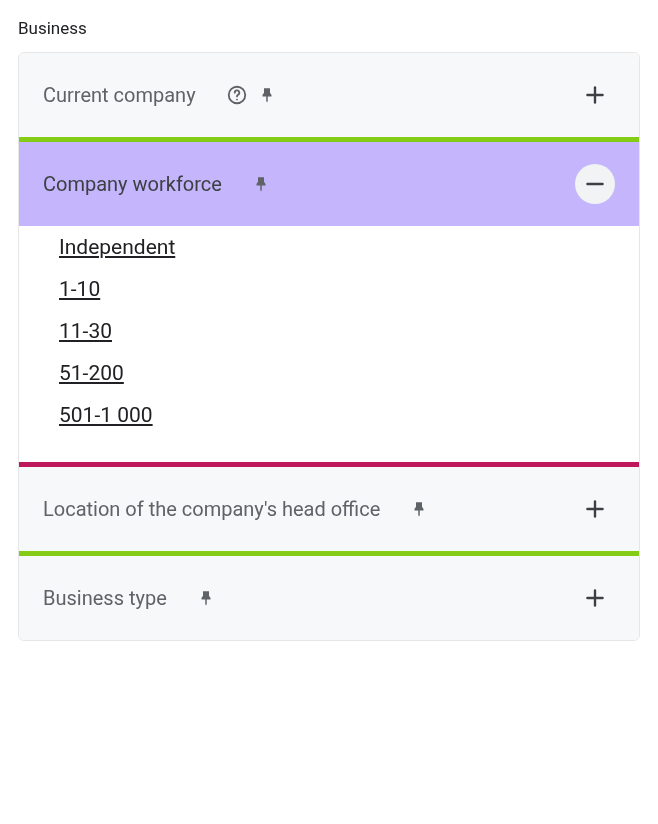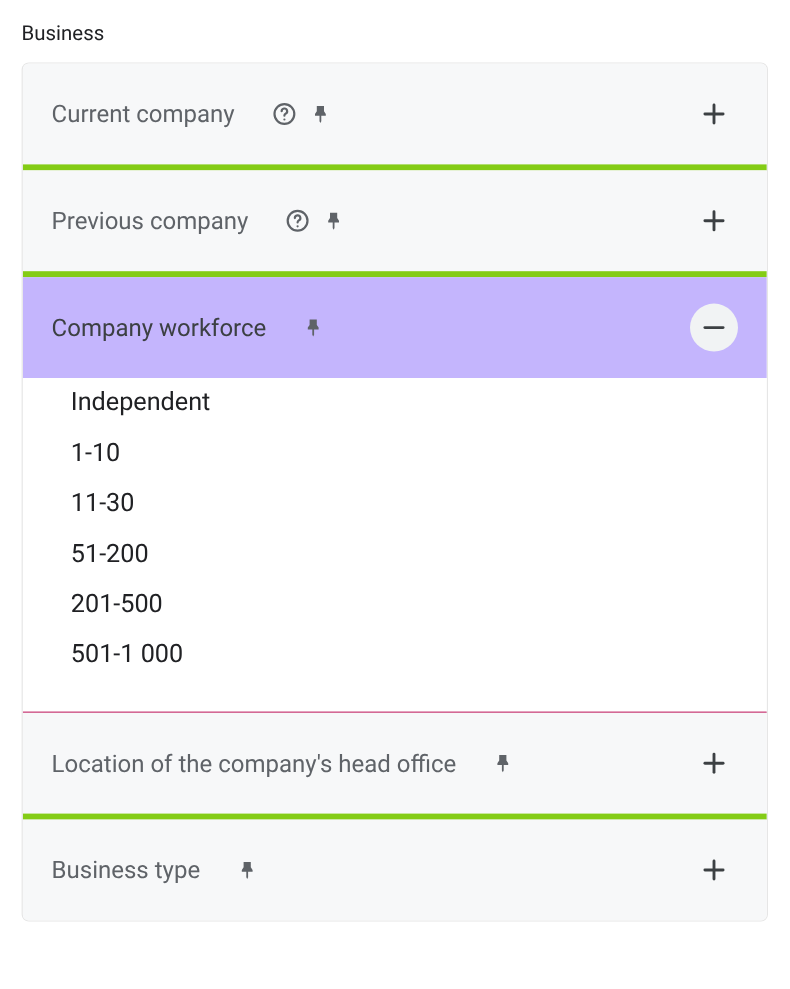--- a/index.html
+++ b/index.html
@@ -61,22 +61,23 @@
       cursor: pointer;
       border-radius: 50%;
       flex-shrink: 0;
     }
     .toggle-btn.minus { background: #f1f3f4; }
     .plus-svg, .minus-svg { display: block; }
     .help-icon, .pin-icon { display: flex; align-items: center; justify-content: center; }
     .expanded-section {
       background: #fff;
       padding: 0 0 26px 0;
-      border-bottom: 1px solid #be185d;
+      border-bottom: 5px solid #be185d;
       box-shadow: 0 2px 2px rgba(0,0,0,0.04);
+      text-decoration: underline;
     }
     .options-list {
       padding: 0 30px 0 40px;
     }
     .option-item {
       font-size: 21px;
       color: #202124;
       padding: 9px 0;
       cursor: pointer;
       font-weight: 400;
@@ -107,44 +108,20 @@
     </div>
     <div class="spacer"></div>
     <button class="toggle-btn">
       <svg class="plus-svg" width="26" height="26" viewBox="0 0 24 24" stroke="#3c4043" stroke-width="2.2" stroke-linecap="round">
           <line x1="12" y1="5" x2="12" y2="19"></line>
           <line x1="5" y1="12" x2="19" y2="12"></line>
         </svg>
     </button>
   </div>
 
-  <div class="filter-row">
-    <span class="filter-label">Previous company</span>
-    <div class="icon-group">
-      <span class="help-icon">
-        <svg width="22" height="22" viewBox="0 0 24 24" fill="none" stroke="#5f6368" stroke-width="2">
-            <circle cx="12" cy="12" r="9"></circle>
-            <path d="M9.5 9.5a2.5 2.5 0 1 1 3.5 2.3c-.8.4-1 1-1 1.7" stroke-linecap="round"></path>
-            <circle cx="12" cy="17" r="1" fill="#5f6368" stroke="none"></circle>
-          </svg>
-      </span>
-      <span class="pin-icon">
-        <svg width="18" height="18" viewBox="0 0 24 24" fill="#5f6368">
-            <path d="M16 3v6l2 3v2h-5v6l-1 2-1-2v-6H6v-2l2-3V3h8z"></path>
-          </svg>
-      </span>
-    </div>
-    <div class="spacer"></div>
-    <button class="toggle-btn">
-      <svg class="plus-svg" width="26" height="26" viewBox="0 0 24 24" stroke="#3c4043" stroke-width="2.2" stroke-linecap="round">
-          <line x1="12" y1="5" x2="12" y2="19"></line>
-          <line x1="5" y1="12" x2="19" y2="12"></line>
-        </svg>
-    </button>
-  </div>
 
   <div class="filter-row expanded">
     <span class="filter-label">Company workforce</span>
     <div class="icon-group">
       <span class="pin-icon">
         <svg width="18" height="18" viewBox="0 0 24 24" fill="#5f6368">
             <path d="M16 3v6l2 3v2h-5v6l-1 2-1-2v-6H6v-2l2-3V3h8z"></path>
           </svg>
       </span>
     </div>
@@ -154,21 +131,20 @@
           <line x1="5" y1="12" x2="19" y2="12"></line>
         </svg>
     </button>
   </div>
   <div class="expanded-section">
     <div class="options-list">
       <div class="option-item">Independent</div>
       <div class="option-item">1-10</div>
       <div class="option-item">11-30</div>
       <div class="option-item">51-200</div>
-      <div class="option-item">201-500</div>
       <div class="option-item">501-1 000</div>
     </div>
   </div>
 
   <div class="filter-row">
     <span class="filter-label">Location of the company's head office</span>
     <div class="icon-group">
       <span class="pin-icon">
         <svg width="18" height="18" viewBox="0 0 24 24" fill="#5f6368">
             <path d="M16 3v6l2 3v2h-5v6l-1 2-1-2v-6H6v-2l2-3V3h8z"></path>

